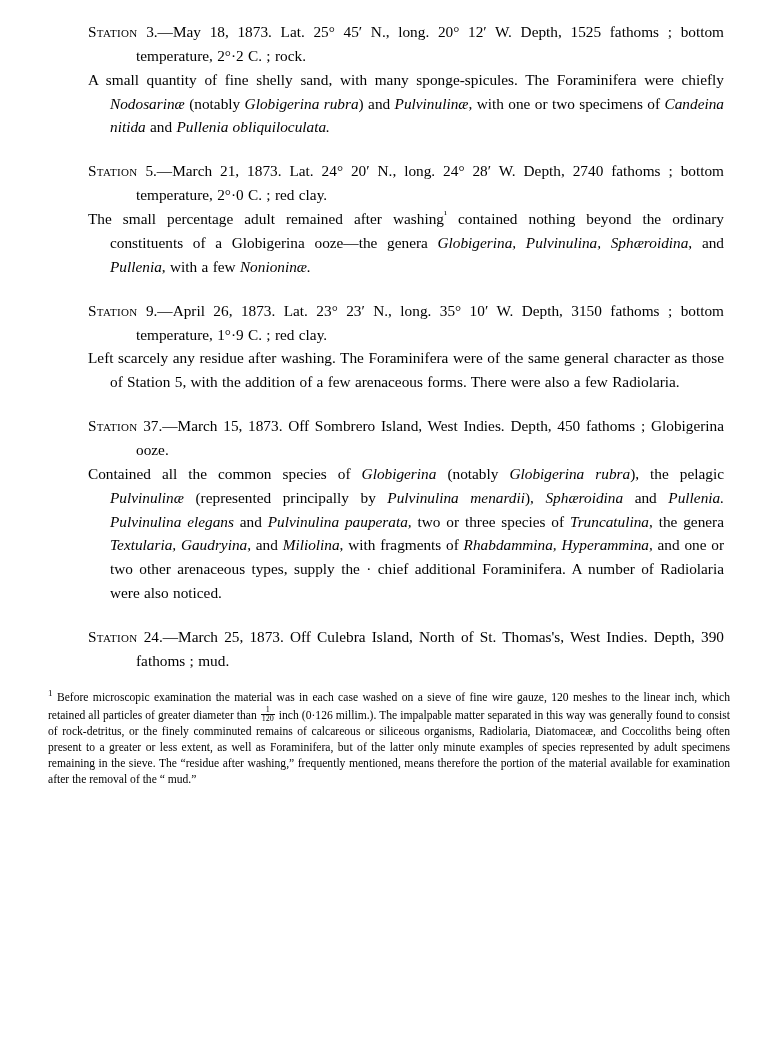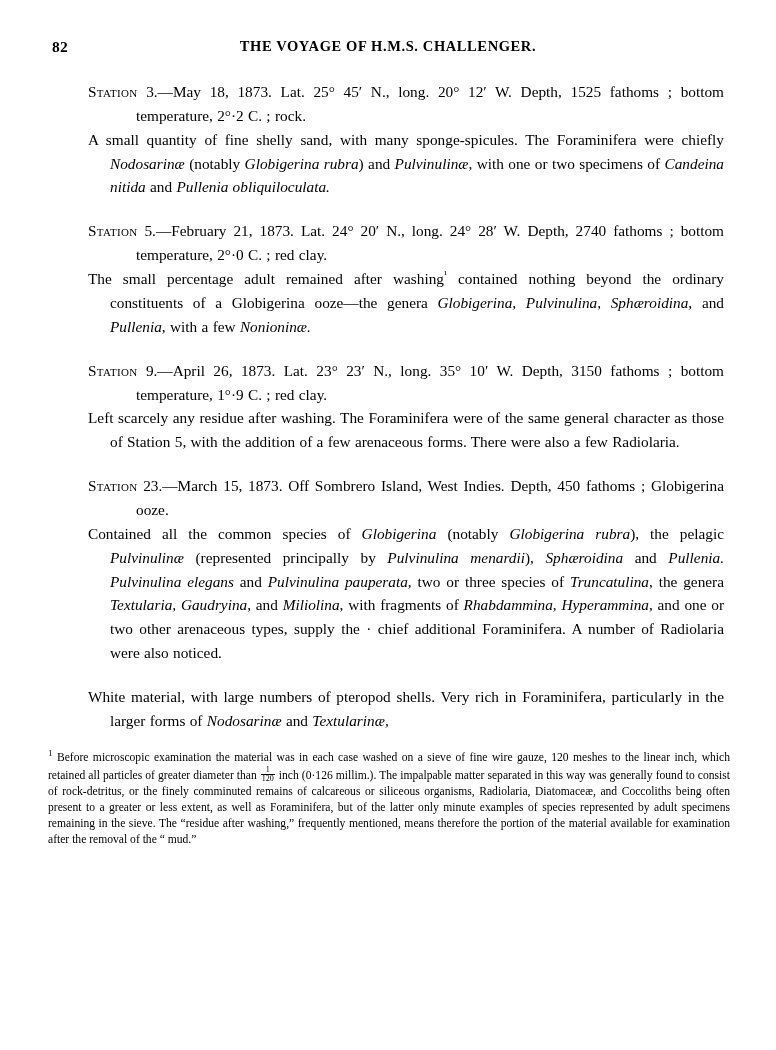--- a/index.html
+++ b/index.html
@@ -125,71 +125,68 @@
   sup.fn-marker {
     font-size: 10px;
     vertical-align: super;
   }
 </style>
 </head>
 <body>
 
 <div class="page">
 
-  <div class="header">
-    <div class="page-number">82</div>
-    <div class="running-title">THE VOYAGE OF H.M.S. CHALLENGER.</div>
-  </div>
 
   <div class="content">
 
 
     <div class="station-block">
       <p class="station-head j">
         <span class="smallcaps">Station</span>
         <span>3.—</span><span>May 18, 1873.   Lat. 25° 45′ N., long. 20° 12′ W.   Depth, 1525 fathoms ; bottom temperature, 2°·2 C. ; rock.</span>
       </p>
       <p class="station-body j">
         <span class="firstline">A small quantity of fine shelly sand, with many sponge-spicules.   The Foraminifera were chiefly </span><em>Nodosarinæ</em><span> (notably </span><em>Globigerina rubra</em><span>) and </span><em>Pulvinulinæ,</em><span> with one or two specimens of </span><em>Candeina nitida</em><span> and </span><em>Pullenia obliquiloculata.</em>
       </p>
     </div>
 
     <div class="station-block">
       <p class="station-head j">
         <span class="smallcaps">Station</span>
-        <span>5.—</span><span>February 21, 1873.   Lat. 24° 20′ N., long. 24° 28′ W.   Depth, 2740 fathoms ; bottom temperature, 2°·0 C. ; red clay.</span>
+        <span>5.—</span><span>March 21, 1873.   Lat. 24° 20′ N., long. 24° 28′ W.   Depth, 2740 fathoms ; bottom temperature, 2°·0 C. ; red clay.</span>
       </p>
       <p class="station-body j">
         <span class="firstline">The small percentage adult remained after washing</span><sup class="fn-marker">¹</sup><span> contained nothing beyond the ordinary constituents of a Globigerina ooze—the genera </span><em>Globigerina, Pulvinulina, Sphæroidina</em><span>, and </span><em>Pullenia</em><span>, with a few </span><em>Nonioninæ.</em>
       </p>
     </div>
 
     <div class="station-block">
       <p class="station-head j">
         <span class="smallcaps">Station</span>
         <span>9.—</span><span>April 26, 1873.   Lat. 23° 23′ N., long. 35° 10′ W.   Depth, 3150 fathoms ; bottom temperature, 1°·9 C. ; red clay.</span>
       </p>
       <p class="station-body j">
         <span class="firstline">Left scarcely any residue after washing.   The Foraminifera were of the same general character as those of Station 5, with the addition of a few arenaceous forms.   There were also a few Radiolaria.</span>
       </p>
     </div>
 
     <div class="station-block">
       <p class="station-head j">
         <span class="smallcaps">Station</span>
-        <span>23.—</span><span>March 15, 1873.   Off Sombrero Island, West Indies.   Depth, 450 fathoms ; Globigerina ooze.</span>
+        <span>37.—</span><span>March 15, 1873.   Off Sombrero Island, West Indies.   Depth, 450 fathoms ; Globigerina ooze.</span>
       </p>
       <p class="station-body j">
         <span class="firstline">Contained all the common species of </span><em>Globigerina</em><span> (notably </span><em>Globigerina rubra</em><span>), the pelagic </span><em>Pulvinulinæ</em><span> (represented principally by </span><em>Pulvinulina menardii</em><span>), </span><em>Sphæroidina</em><span> and </span><em>Pullenia.</em><span>   </span><em>Pulvinulina elegans</em><span> and </span><em>Pulvinulina pauperata,</em><span> two or three species of </span><em>Truncatulina</em><span>, the genera </span><em>Textularia, Gaudryina</em><span>, and </span><em>Miliolina</em><span>, with fragments of </span><em>Rhabdammina, Hyperammina</em><span>, and one or two other arenaceous types, supply the · chief additional Foraminifera.   A number of Radiolaria were also noticed.</span>
       </p>
     </div>
 
     <div class="station-block">
-      <p class="station-body j">
-        <span class="firstline">White material, with large numbers of pteropod shells.   Very rich in Foraminifera, particularly in the larger forms of </span><em>Nodosarinæ</em><span> and </span><em>Textularinæ,</em>
+      <p class="station-head j">
+        <span class="smallcaps">Station</span>
+        <span>24.—</span><span>March 25, 1873.   Off Culebra Island, North of St. Thomas's, West Indies.   Depth, 390 fathoms ; mud.</span>
       </p>
     </div>
 
   </div>
 
   <div class="footnote">
     <sup>1</sup> <span>Before microscopic examination the material was in each case washed on a sieve of fine wire gauze, 120 meshes to the linear inch, which retained all particles of greater diameter than </span><span class="frac"><span class="num">1</span><span class="den">120</span></span><span> inch (0·126 millim.).   The impalpable matter separated in this way was generally found to consist of rock-detritus, or the finely comminuted remains of calcareous or siliceous organisms, Radiolaria, Diatomaceæ, and Coccoliths being often present to a greater or less extent, as well as Foraminifera, but of the latter only minute examples of species represented by adult specimens remaining in the sieve. The “residue after washing,” frequently mentioned, means therefore the portion of the material available for examination after the removal of the “ mud.”</span>
   </div>
 
 </div>

